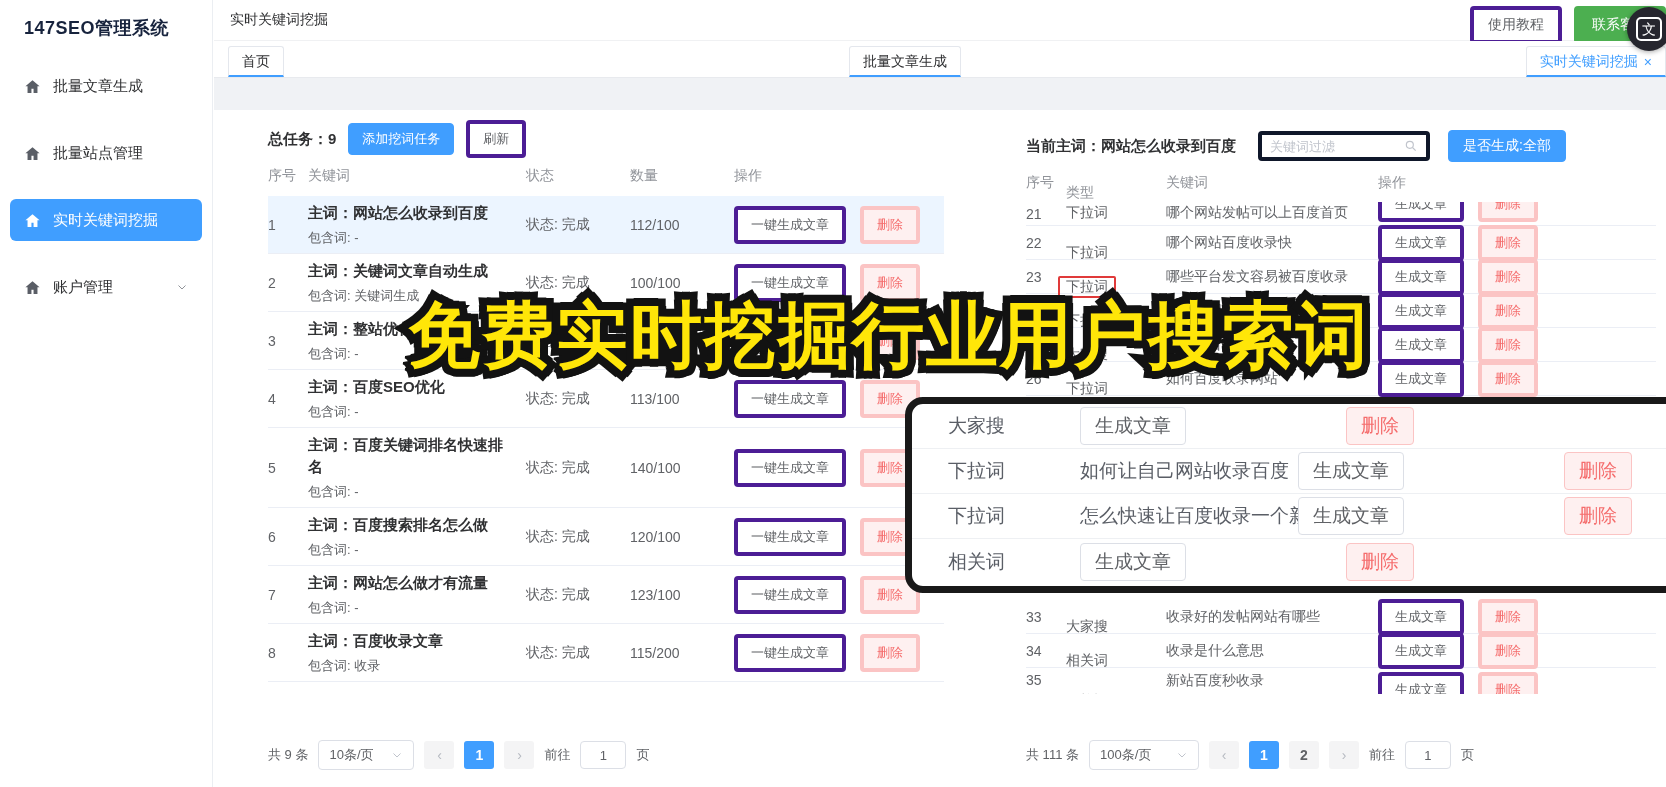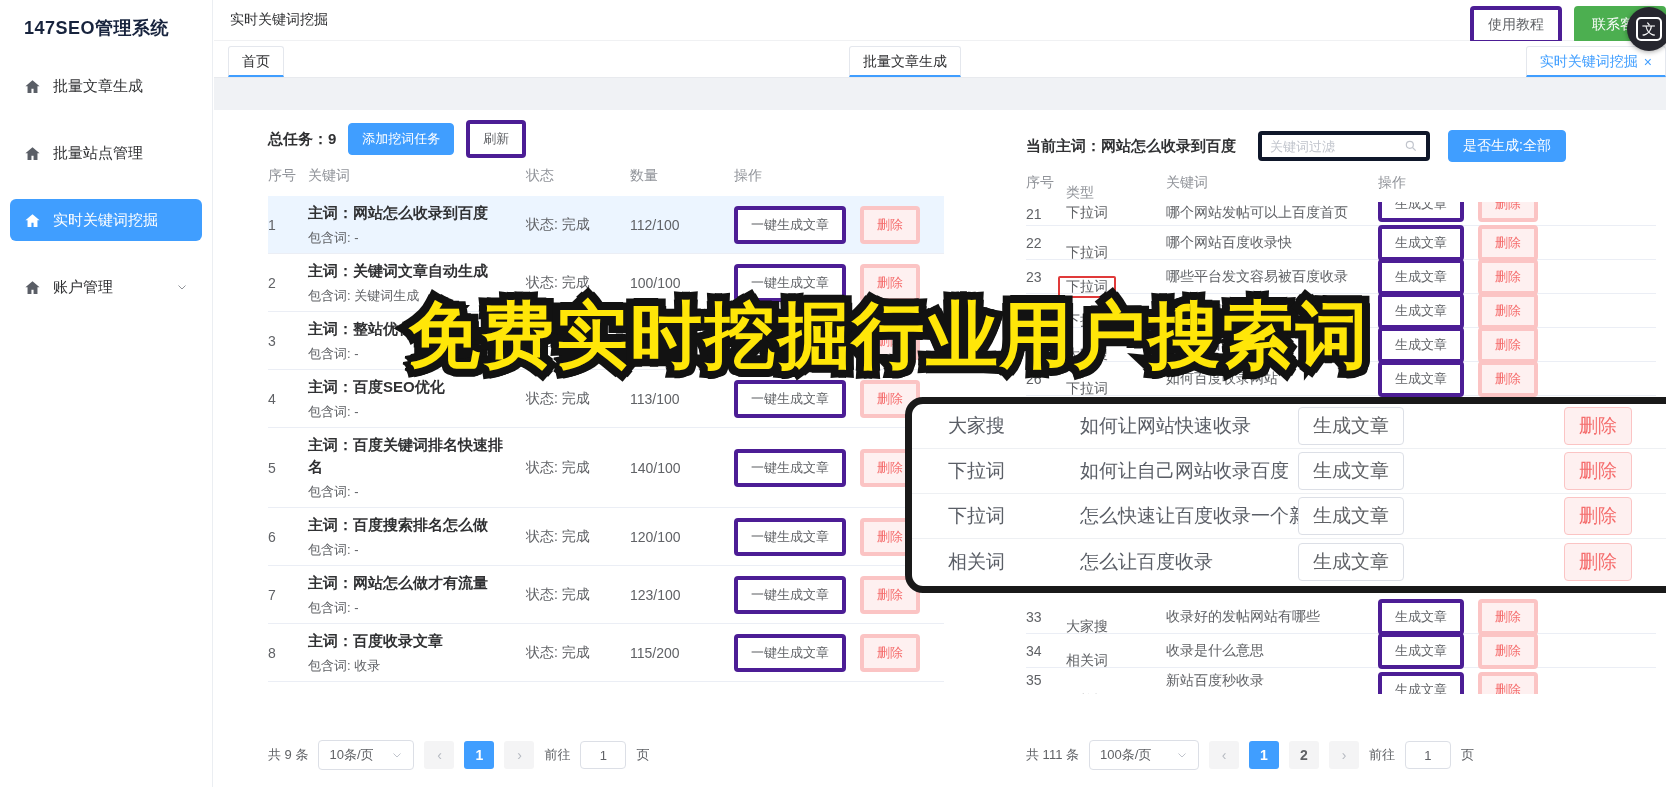--- a/index.html
+++ b/index.html
@@ -413,39 +413,37 @@
     <button class="pg-btn pg-num">2</button>
     <button class="pg-btn">›</button>
     <span>前往</span>
     <input class="pg-goto" value="1" style="">
     <span>页</span>
   </div>
 
   <div class="inset">
     <div class="inset-row">
       <div class="i-type">大家搜</div>
-      <div class="i-kw">如何让网站快速收录</div>
       <button class="btn-inset">生成文章</button>
       <button class="btn-inset btn-inset-del">删除</button>
     </div>
     <div class="inset-row">
       <div class="i-type">下拉词</div>
       <div class="i-kw">如何让自己网站收录百度</div>
       <button class="btn-inset">生成文章</button>
       <button class="btn-inset btn-inset-del">删除</button>
     </div>
     <div class="inset-row">
       <div class="i-type">下拉词</div>
       <div class="i-kw">怎么快速让百度收录一个新站</div>
       <button class="btn-inset">生成文章</button>
       <button class="btn-inset btn-inset-del">删除</button>
     </div>
     <div class="inset-row">
       <div class="i-type">相关词</div>
-      <div class="i-kw">怎么让百度收录</div>
       <button class="btn-inset">生成文章</button>
       <button class="btn-inset btn-inset-del">删除</button>
     </div>
   </div>
 
   <div class="headline">
     <span class="hl-stroke">免费实时挖掘行业用户搜索词</span>
     <span class="hl-fill">免费实时挖掘行业用户搜索词</span>
   </div>
 

